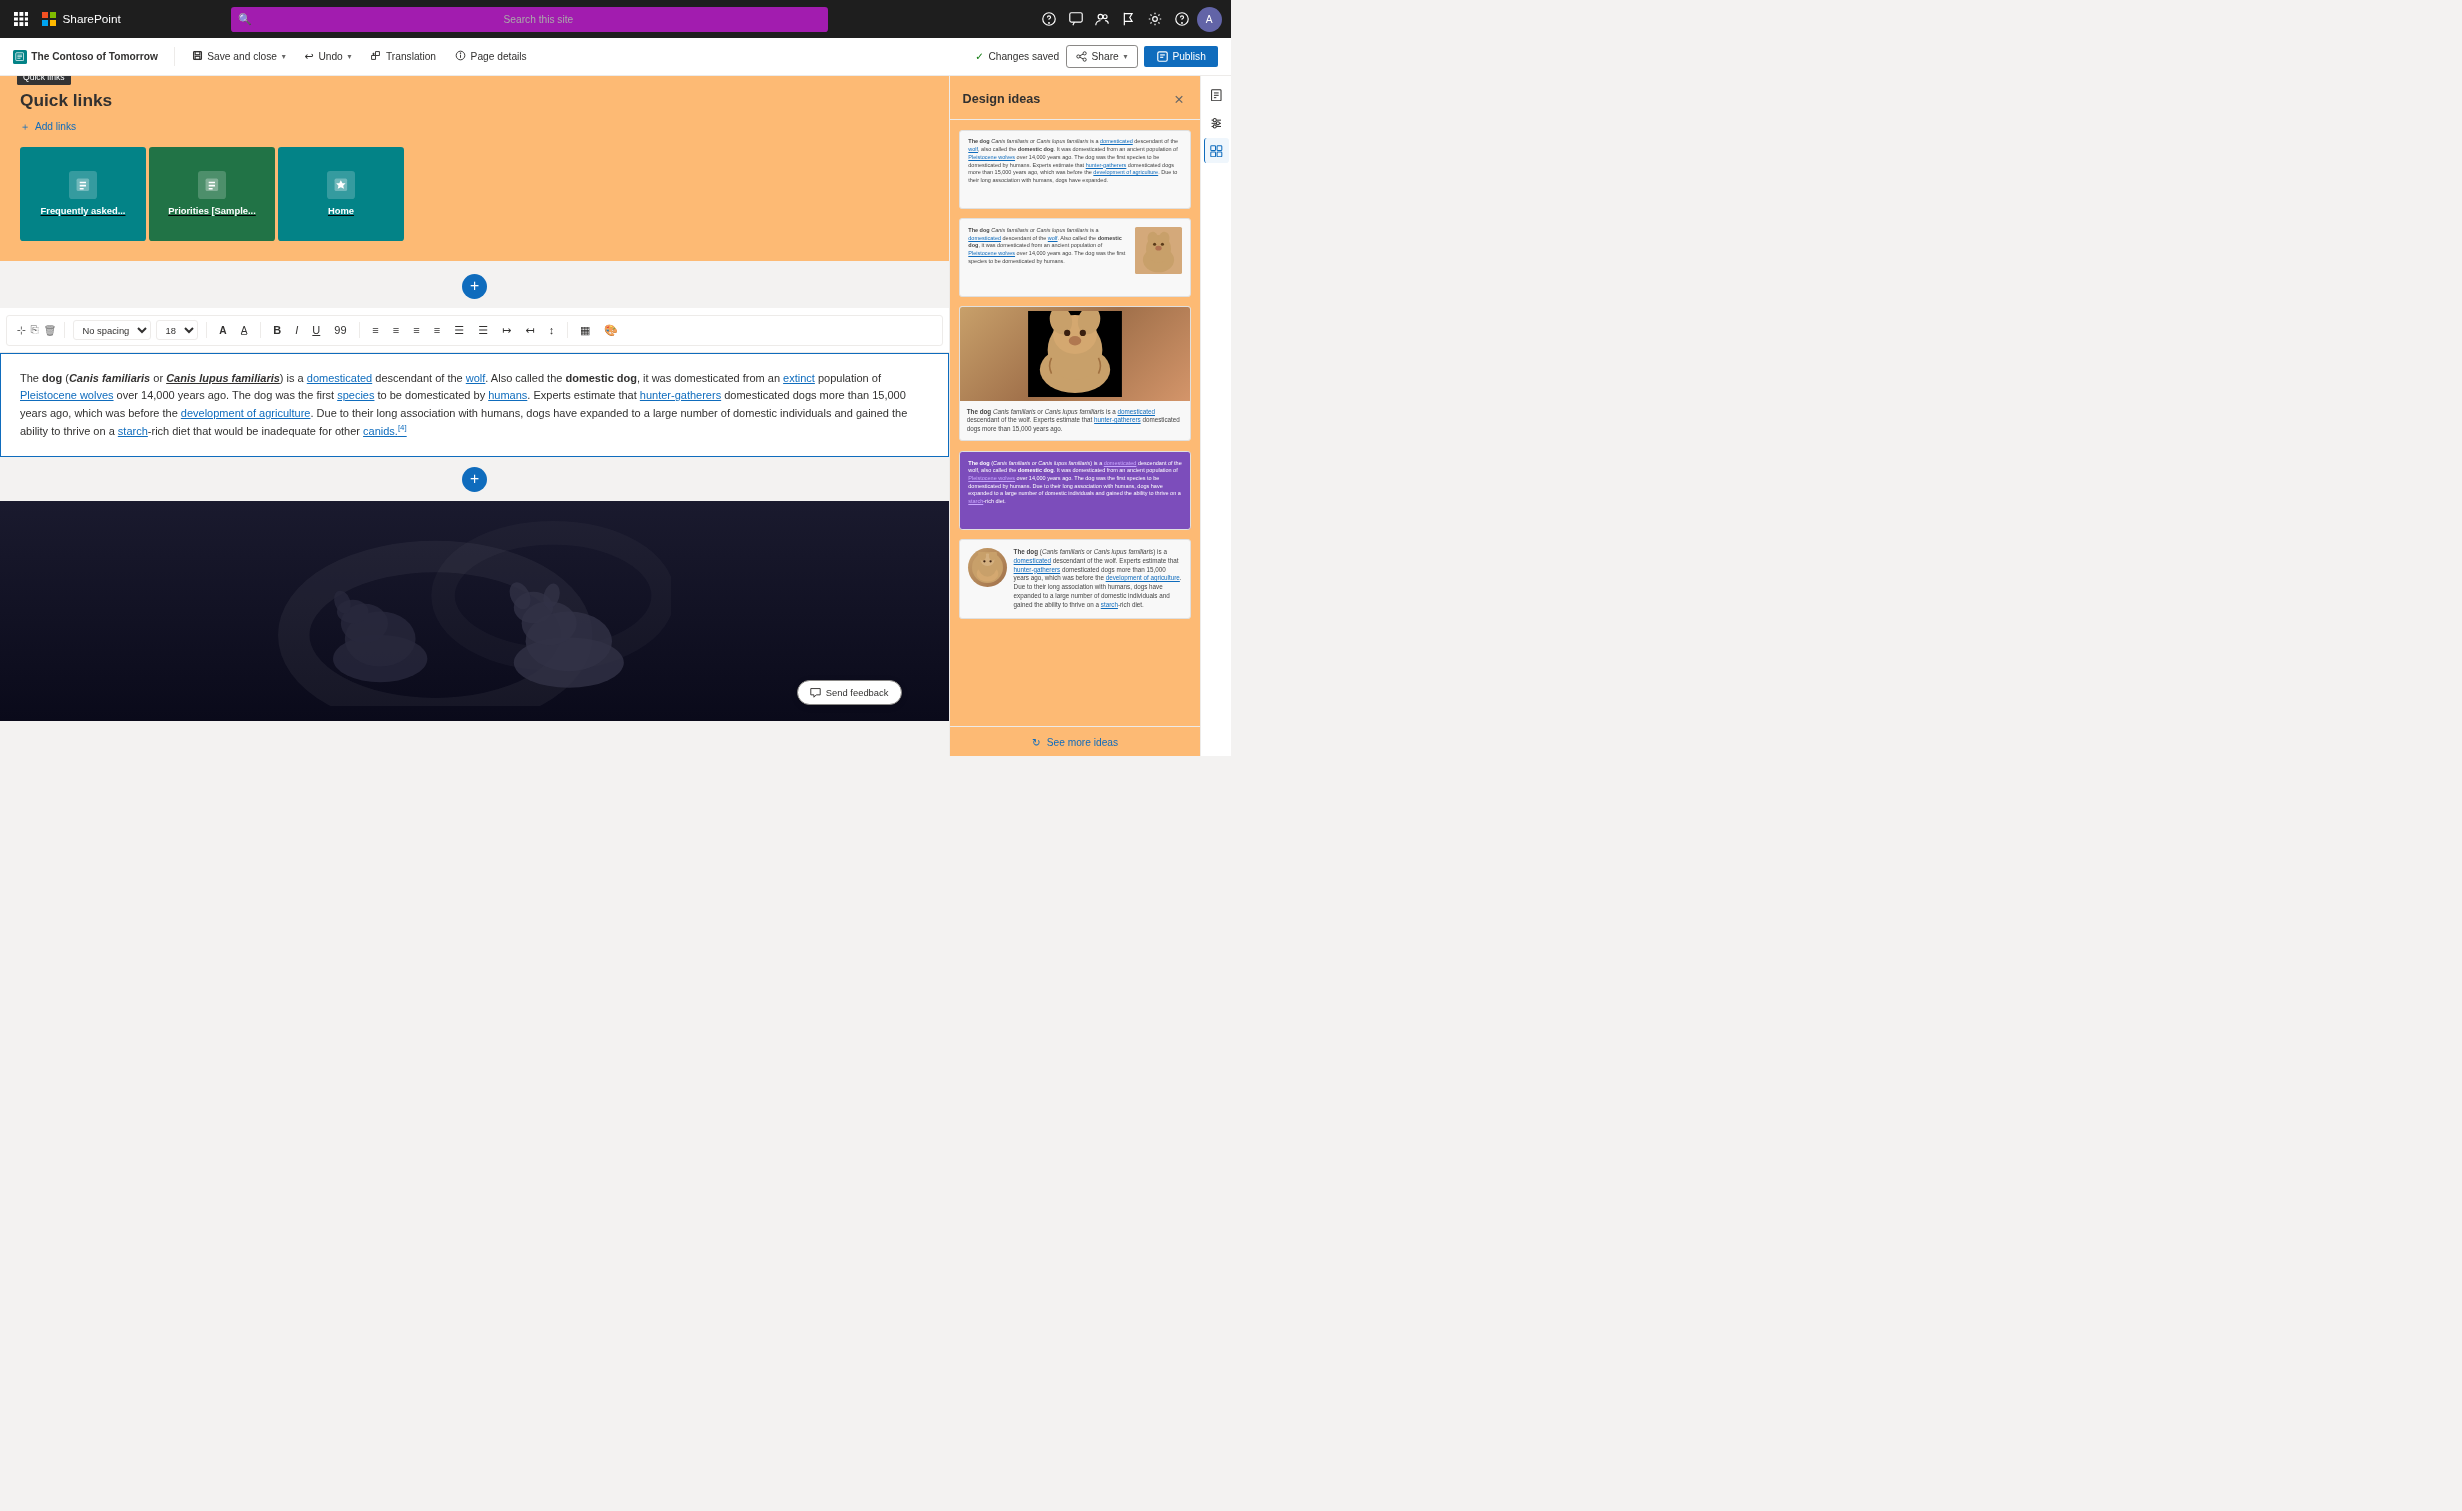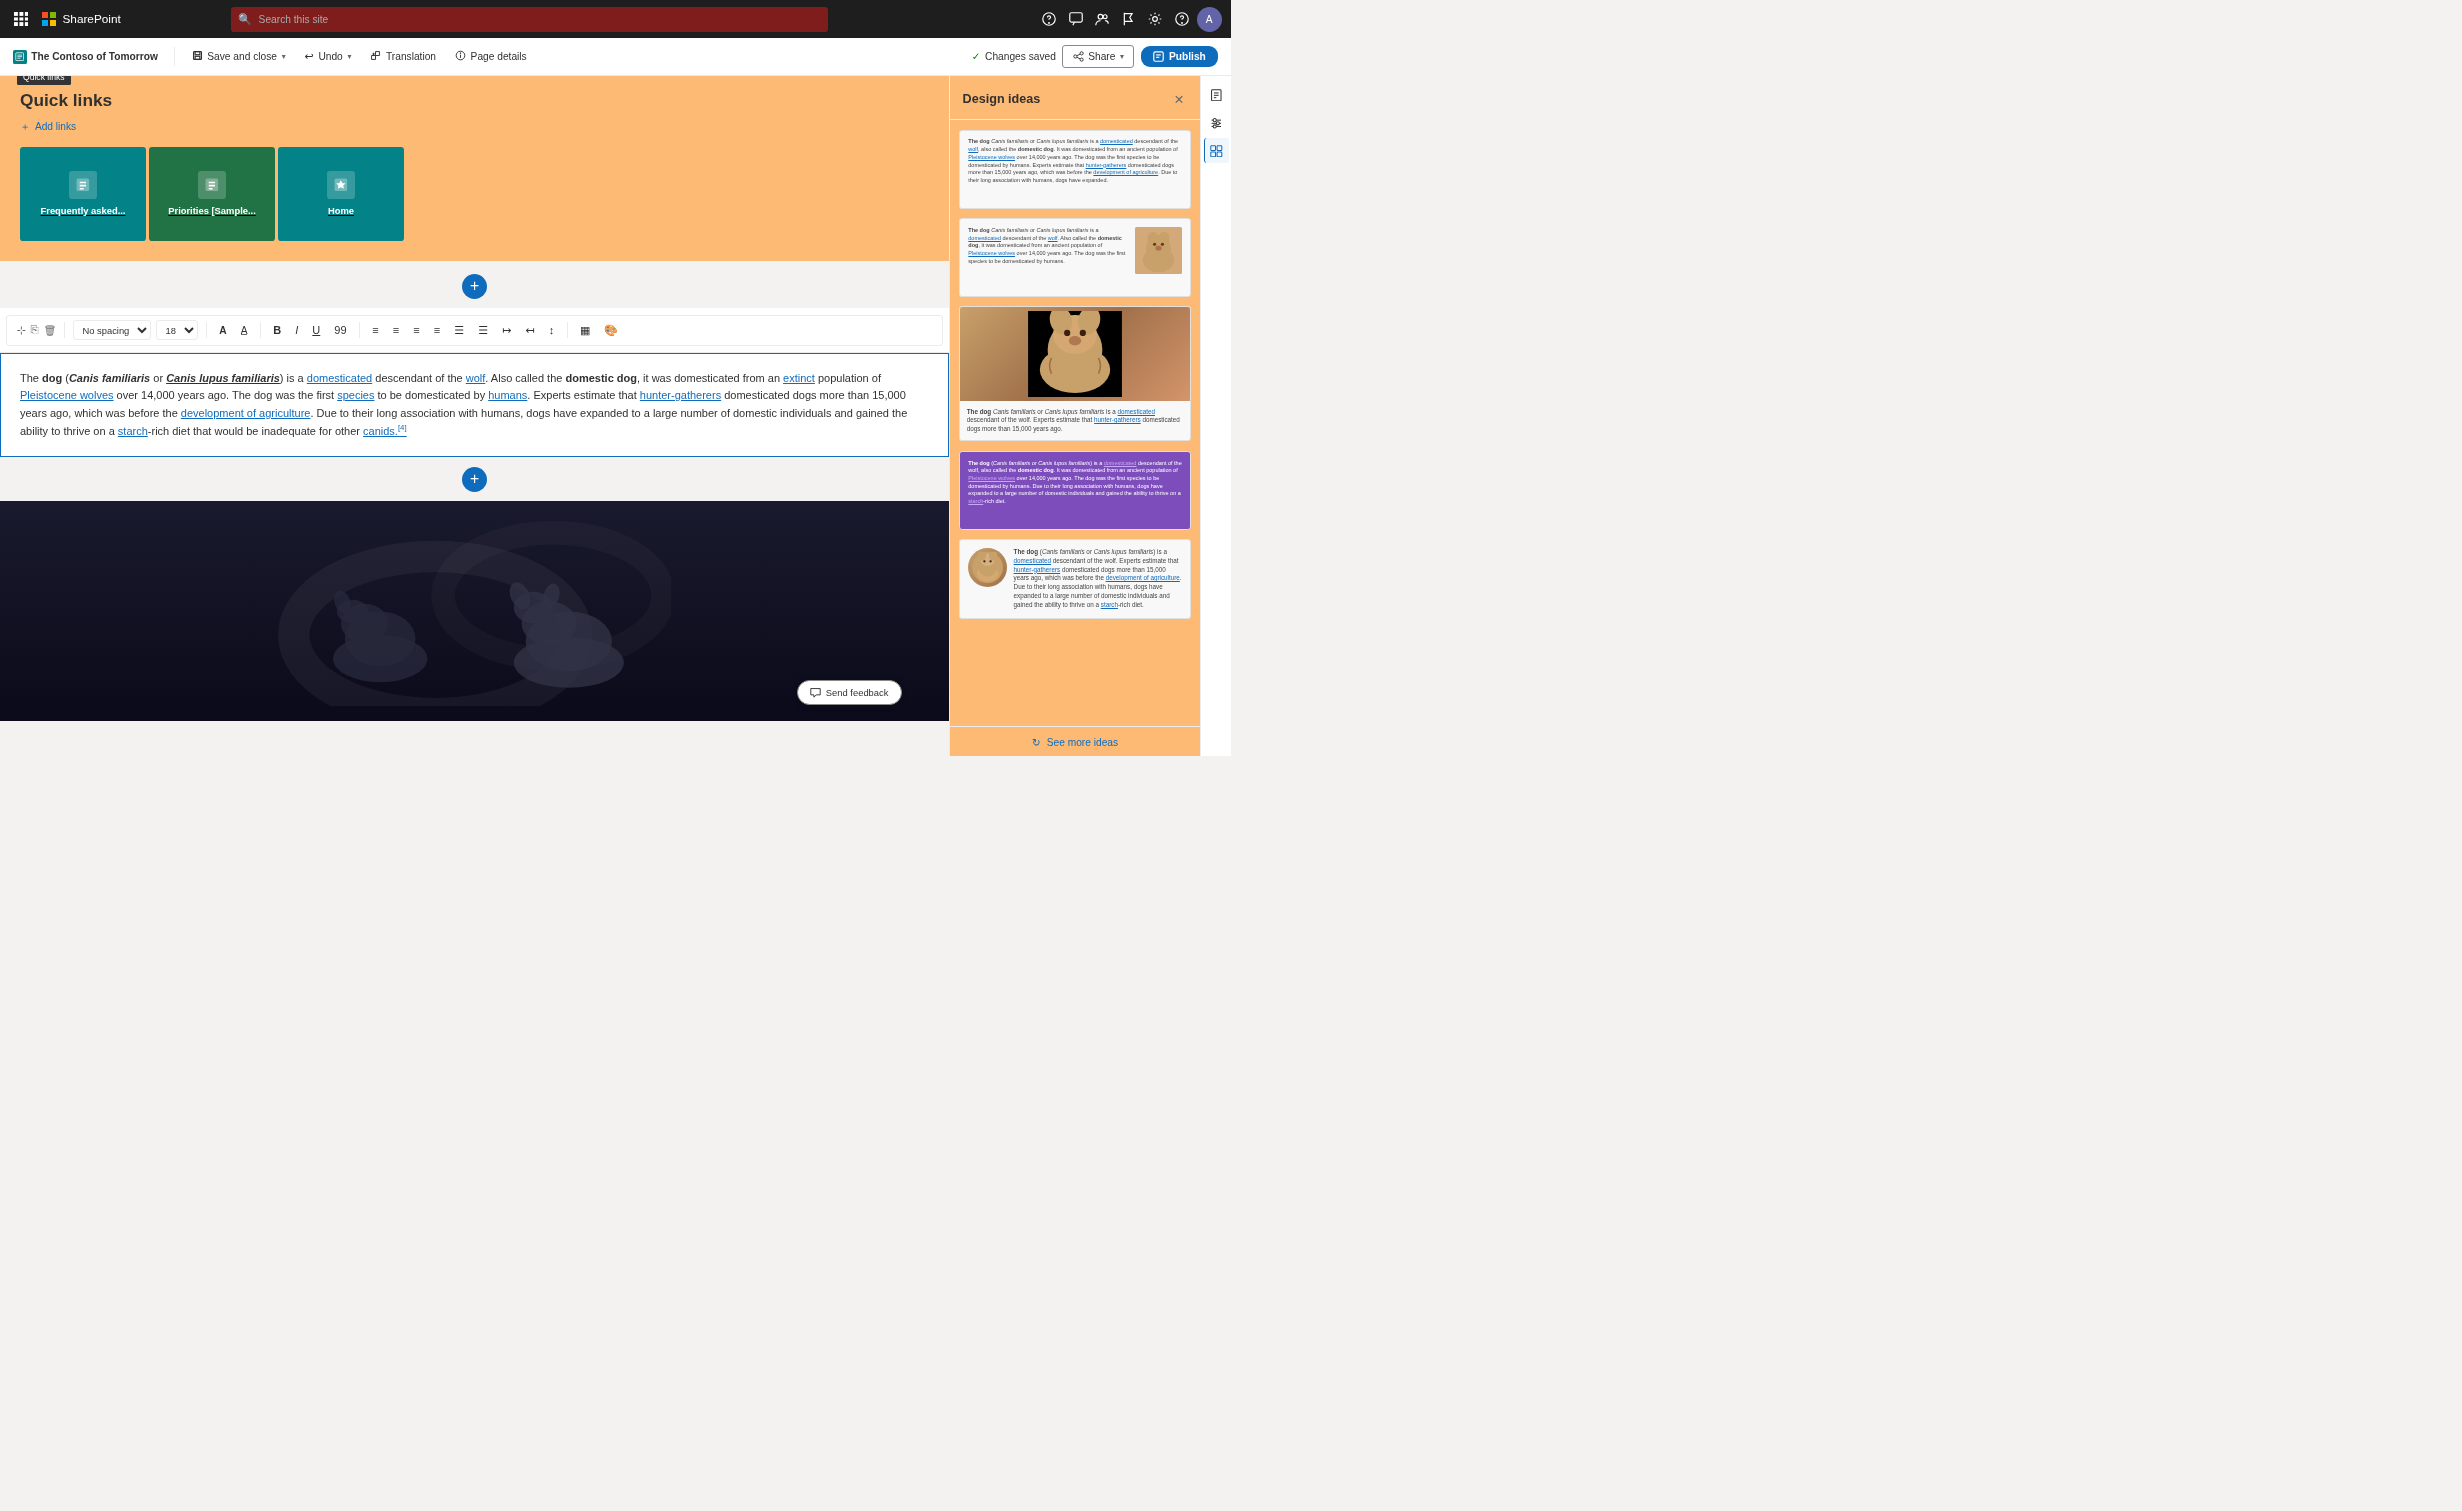--- a/index.html
+++ b/index.html
@@ -42,25 +42,26 @@
       flex: 1;
       max-width: 597px;
       margin: 0 auto;
       position: relative;
     }
     .nav-search input {
       width: 100%;
       height: 25px;
       border-radius: 3.1px;
       border: none;
-      background: #7f1d1d;
+      background: #a21caf;
       color: white;
       padding: 0 9.4px 0 28px;
       font-size: 10.2px;
       outline: none;
+      text-align: center;
     }
     .nav-search input::placeholder { color: #aaa; }
     .nav-search-icon {
       position: absolute;
       left: 7.9px;
       top: 50%;
       transform: translateY(-50%);
       color: #aaa;
       font-size: 11px;
     }
@@ -167,23 +168,23 @@
     }
     .publish-btn {
       display: flex;
       align-items: center;
       gap: 4.7px;
       padding: 4.7px 12.6px;
       border: none;
       background: #0f6cbd;
       cursor: pointer;
       font-size: 10.2px;
-      border-radius: 9px;
+      border-radius: 2px;
       color: white;
-      font-weight: 700;
+      font-weight: 400;
     }
 
     
     .main-area {
       display: flex;
       height: calc(756px - 75px);
       overflow: hidden;
     }
 
     

